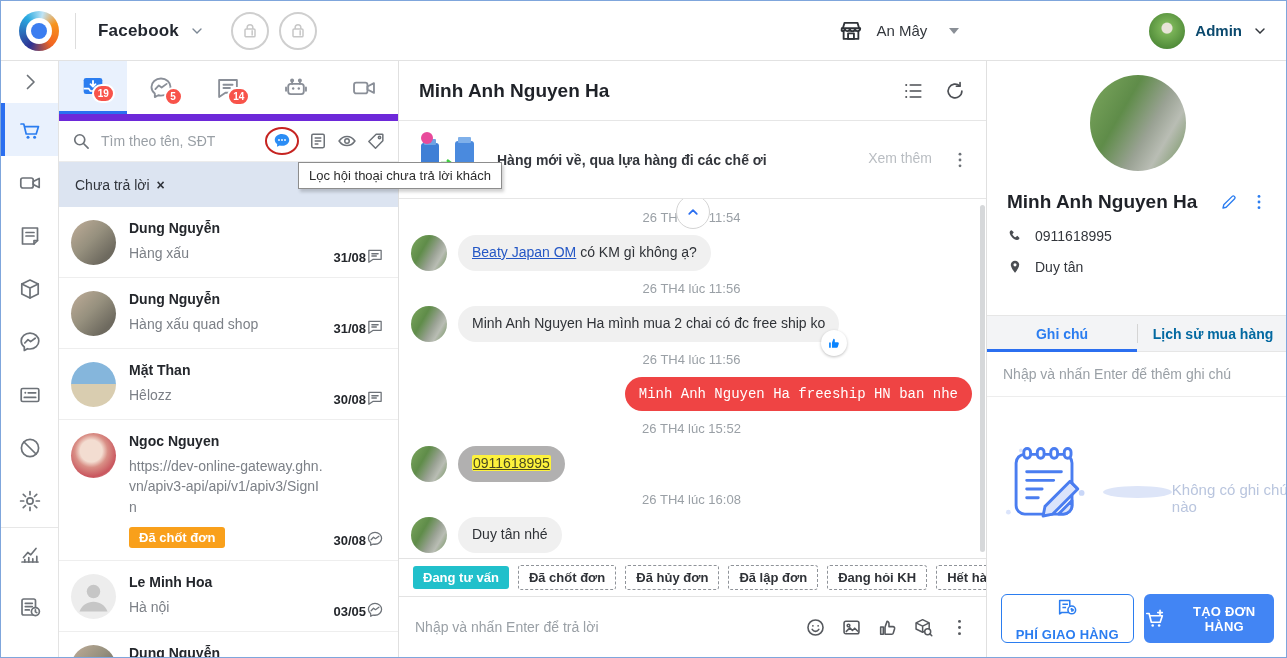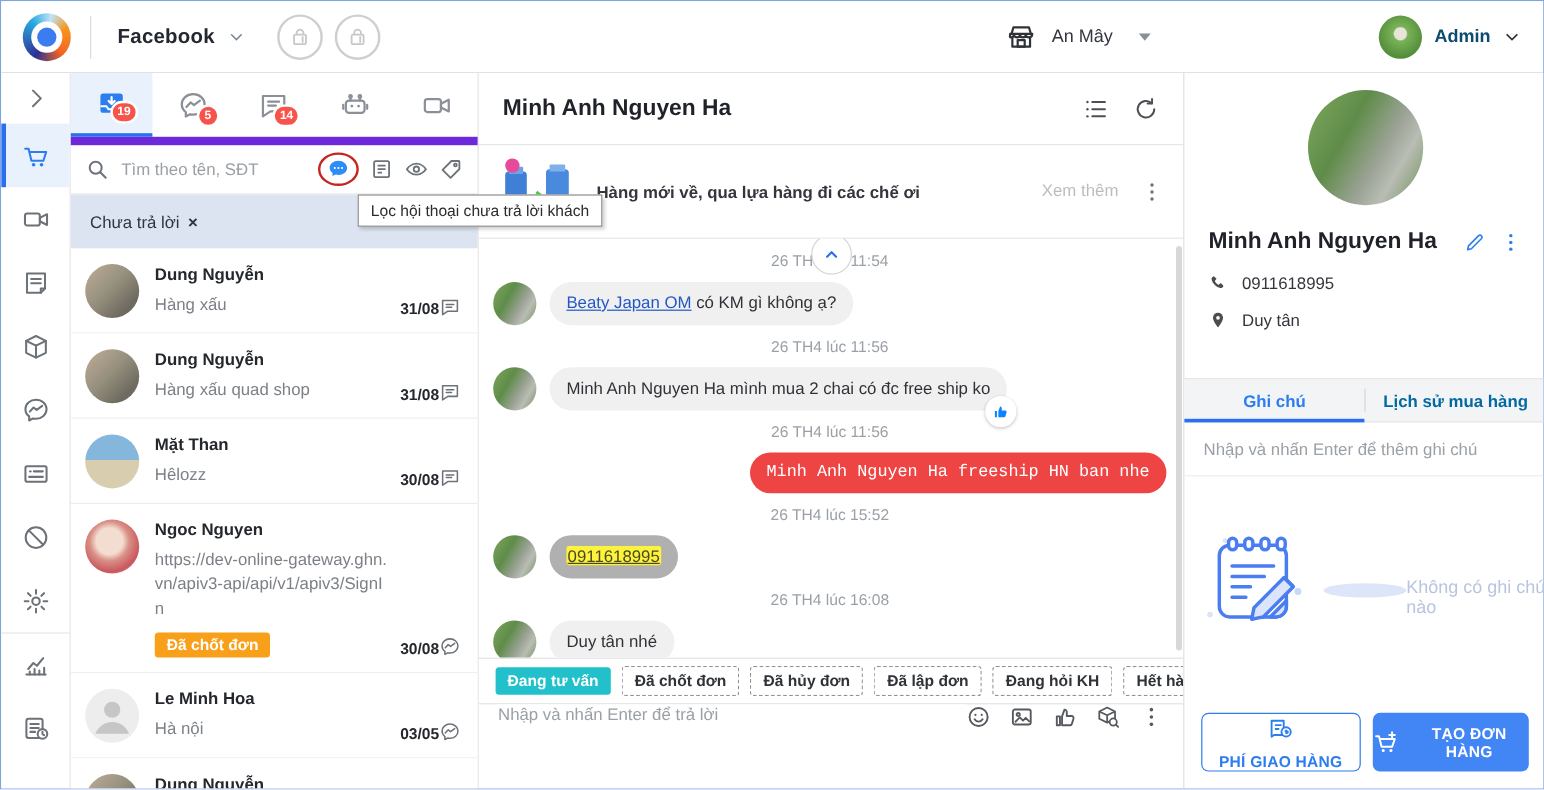--- a/index.html
+++ b/index.html
@@ -97,21 +97,21 @@
   .msg-highlight { background:#fdf23c; color:#4a4a20; text-decoration:underline; border-radius:2px; padding:0 1px; }
   .reaction { position:absolute; right:-8px; bottom:-14px; width:26px; height:26px; border-radius:50%; background:#fff; box-shadow:0 1px 3px rgba(0,0,0,.25); display:flex; align-items:center; justify-content:center; color:#0a84ff; }
   .reaction svg { width:14px; height:14px; }
   .chat-scrollbar { position:absolute; right:1px; top:6px; bottom:6px; width:5px; }
   .chat-scrollbar .thumb { position:absolute; top:0; height:100%; width:5px; border-radius:3px; background:#d6d8da; }
   .tags-row { flex:0 0 auto; height:38px; border-top:1px solid #e3e3e3; display:flex; align-items:center; gap:9px; padding:0 14px; }
   .tag { font-size:13px; font-weight:bold; padding:4px 10px; border-radius:3px; cursor:pointer; white-space:nowrap; }
   .tag.filled { color:#fff; }
   .tag.dashed { border:1px dashed #8f9399; color:#2f3237; background:#fff; }
   .tag-dropdown { margin-left:2px; border:1px solid #2b7df0; border-radius:4px; height:27px; padding:0 8px; display:flex; align-items:center; gap:6px; color:#2b7df0; background:#fff; cursor:pointer; }
-  .reply-row { flex:0 0 auto; height:71px; border-top:1px solid #e3e3e3; display:flex; align-items:flex-start; padding:0 16px; }
+  .reply-row { flex:0 0 auto; height:61px; border-top:1px solid #e3e3e3; display:flex; align-items:center; padding:0 16px; }
   .reply-input { border:none; outline:none; flex:1; font-size:14px; font-family:inherit; color:#333; }
   .reply-input::placeholder { color:#9aa0a6; }
   .reply-icons { display:flex; align-items:center; gap:15px; color:#56595e; }
   .reply-icons svg { width:21px; height:21px; cursor:pointer; }
 
   
   .right-panel { position:absolute; left:985px; top:60px; bottom:0; width:302px; background:#fff; border-left:1px solid #e0e0e0; display:flex; flex-direction:column; }
   .profile { padding:14px 20px 0; flex:0 0 auto; }
   .big-avatar { width:96px; height:96px; margin:0 auto; display:block; }
   .name-row { display:flex; align-items:center; margin-top:20px; }

